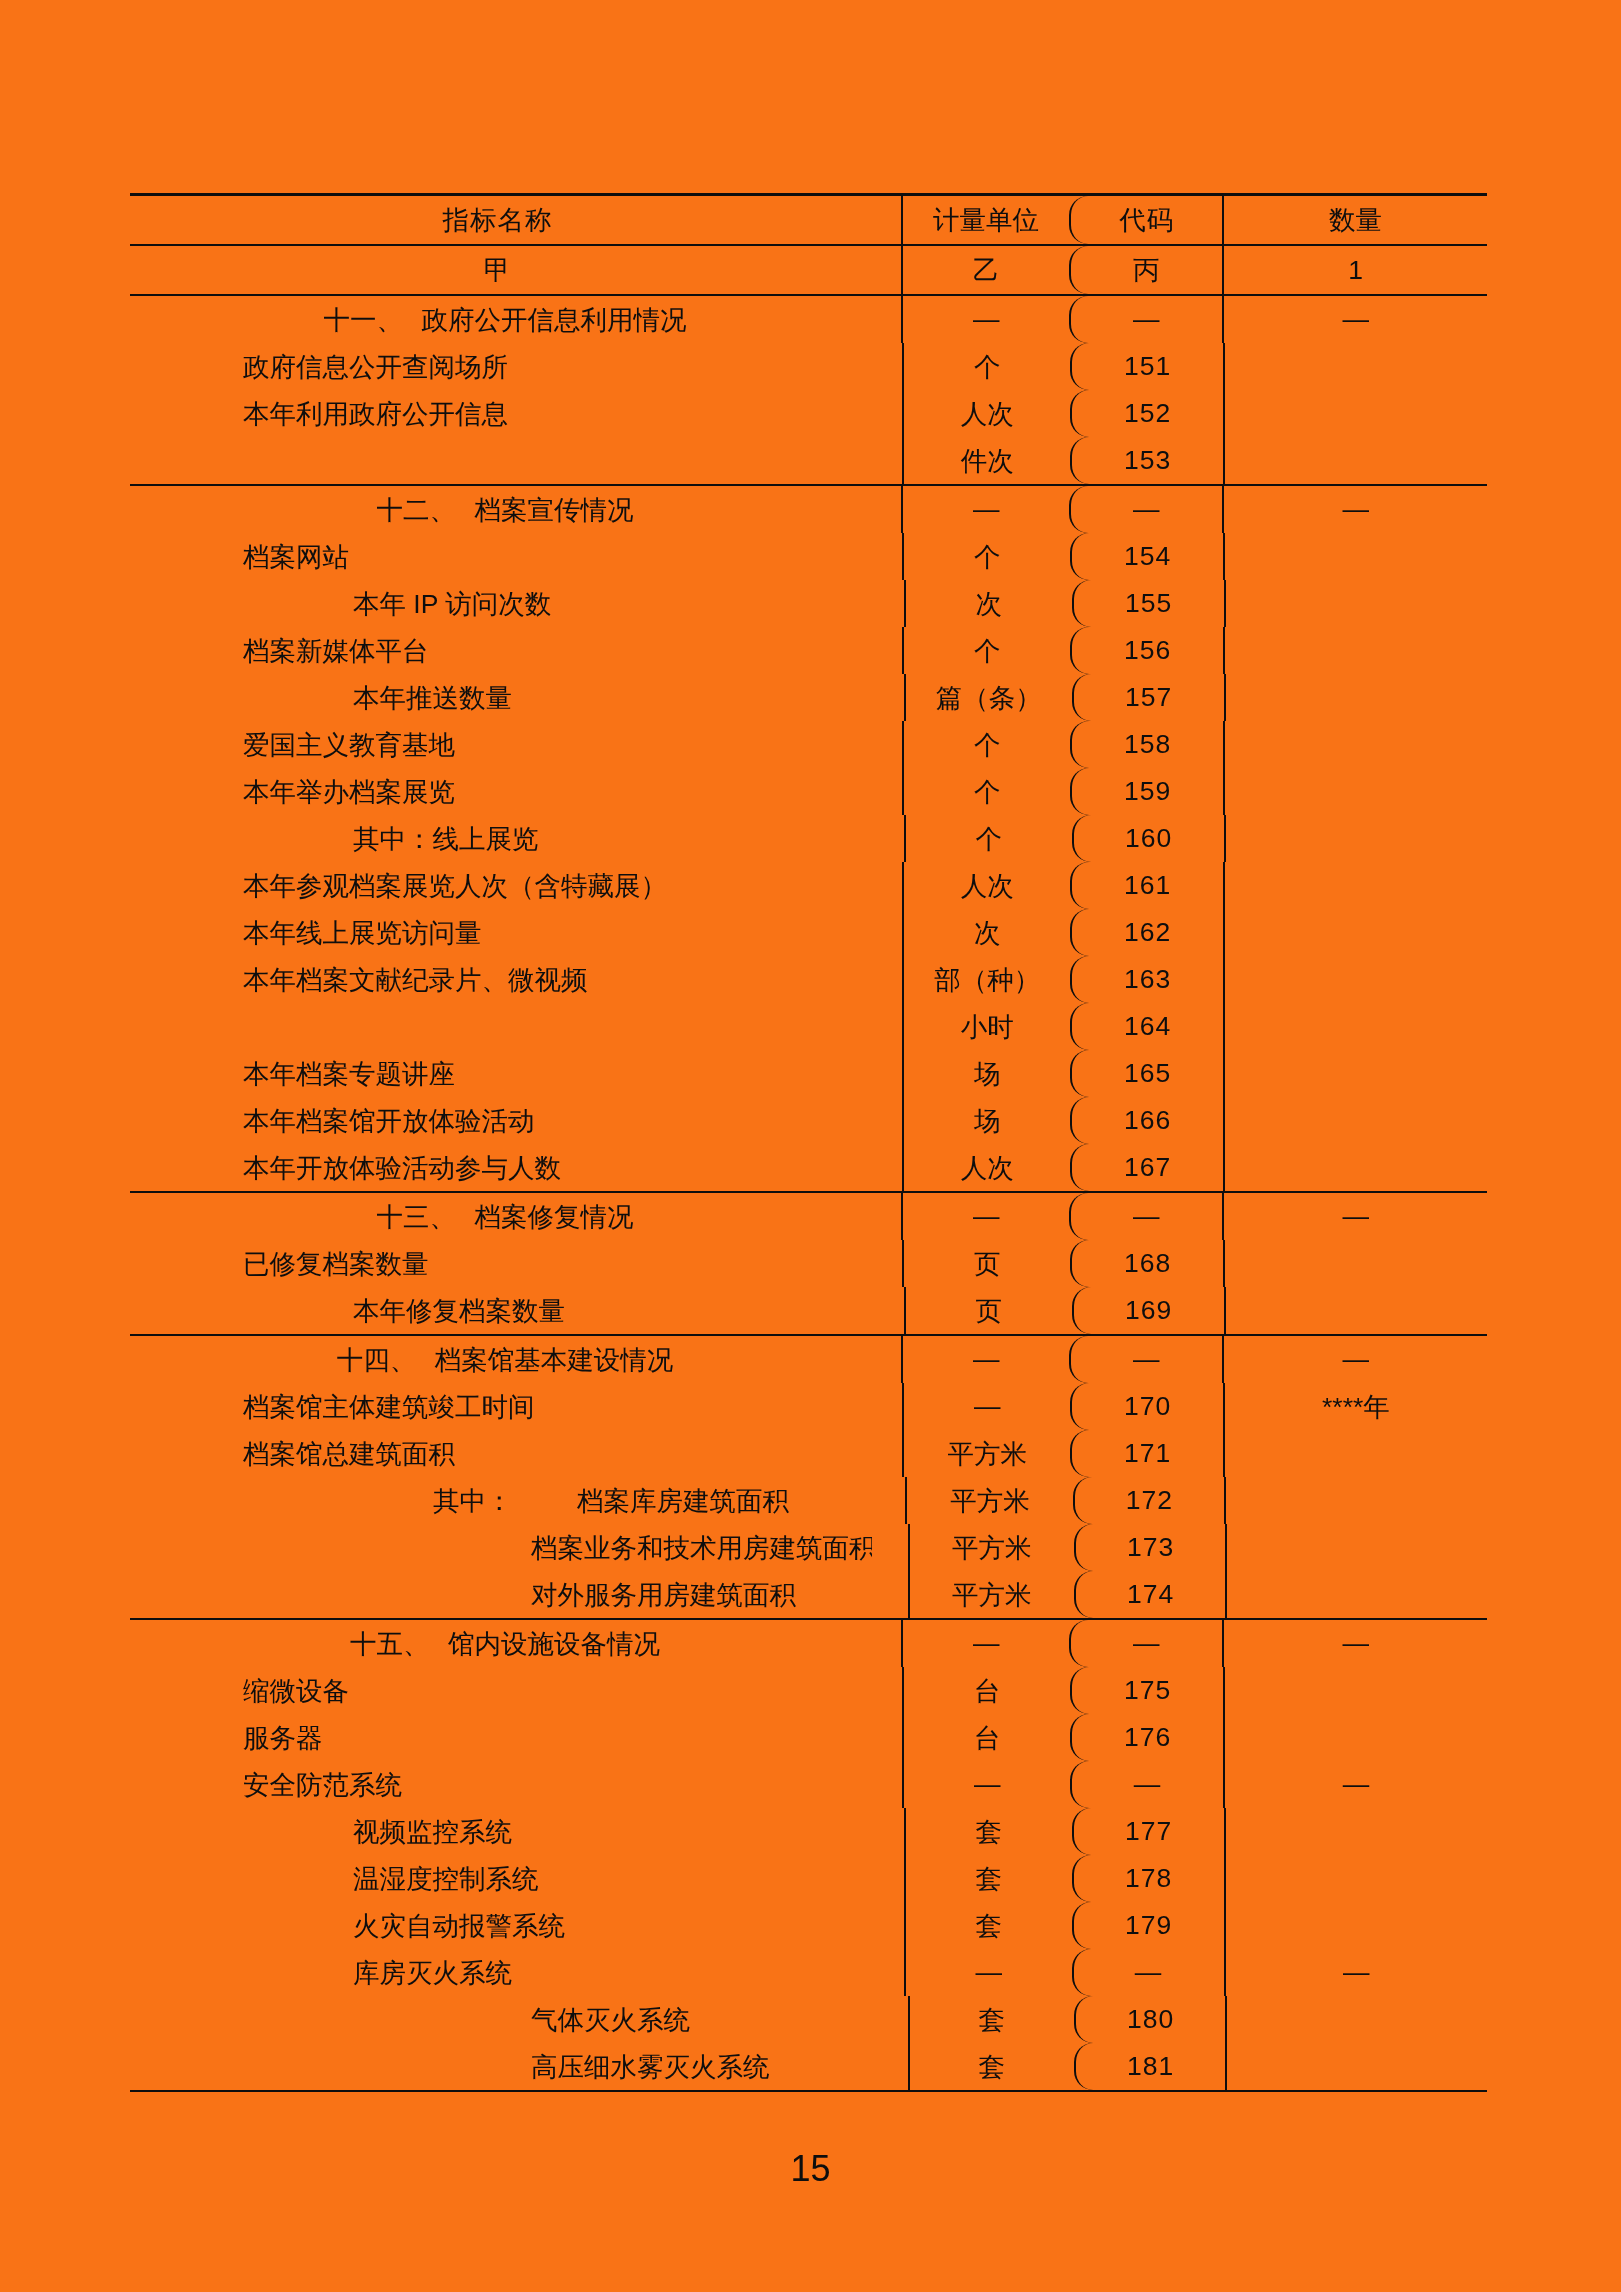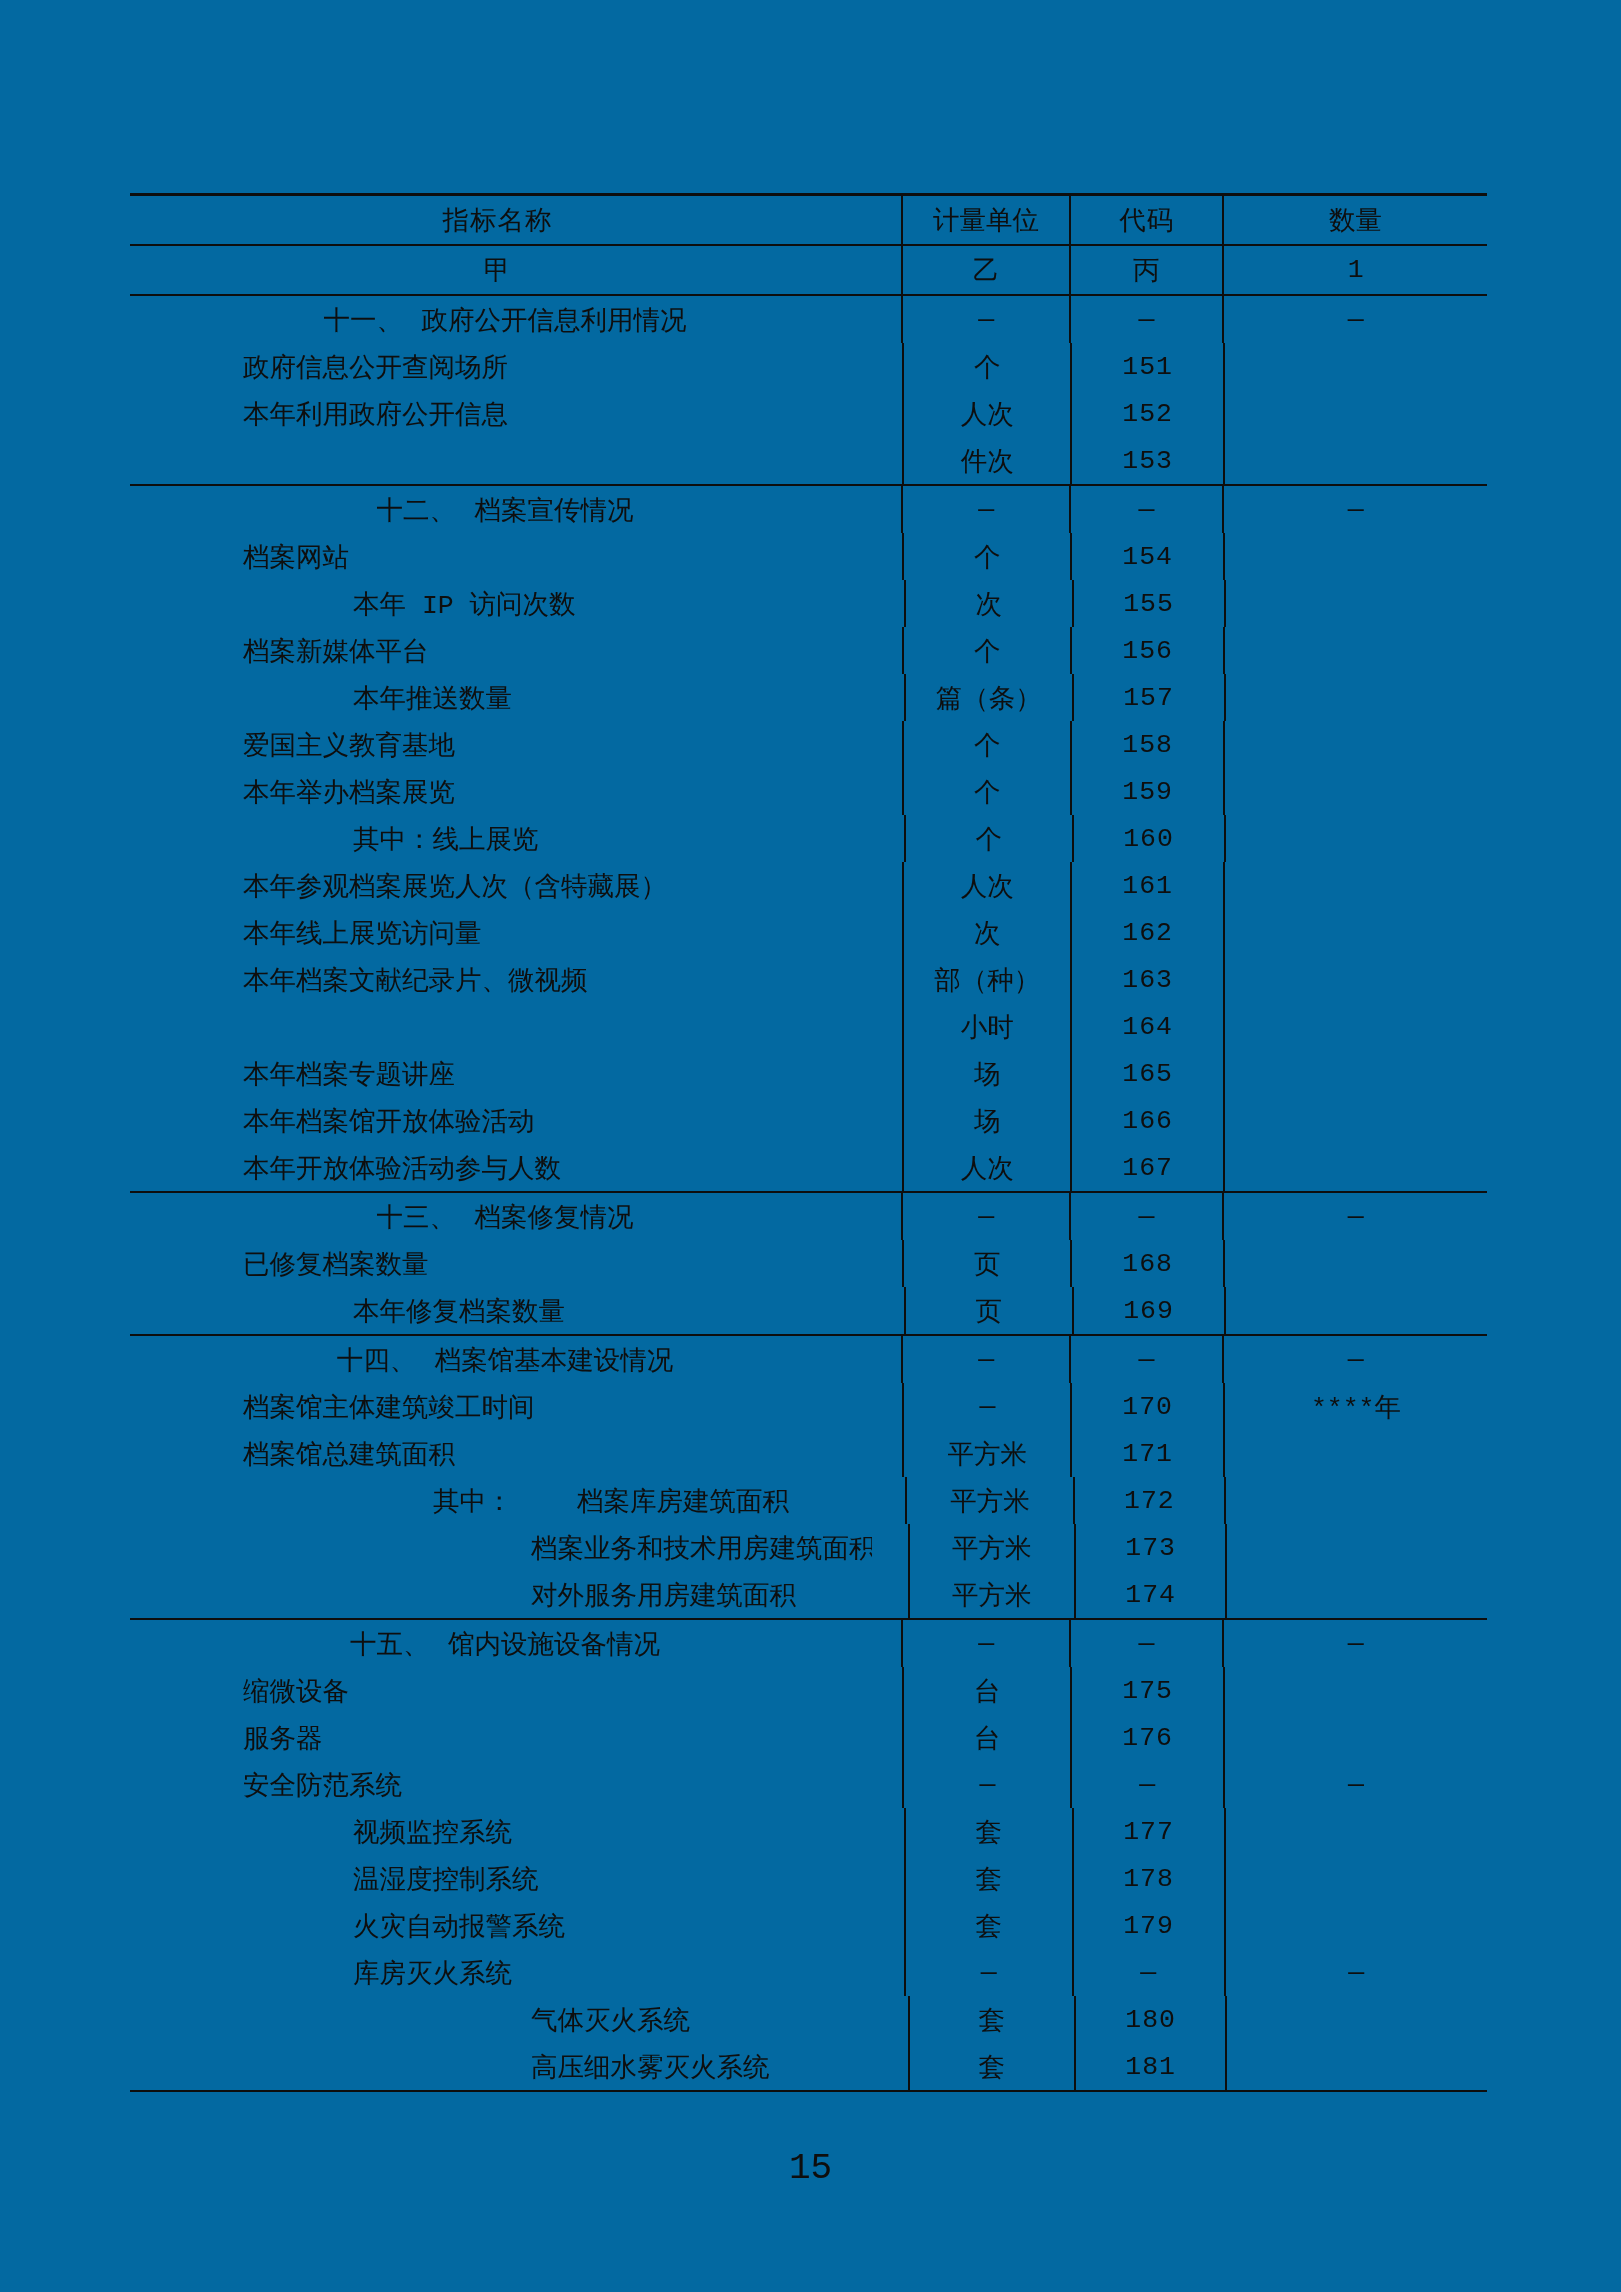--- a/index.html
+++ b/index.html
@@ -1,21 +1,21 @@
 <!DOCTYPE html>
 <html><head>
 <meta charset="utf-8">
 <style>
   html,body{margin:0;padding:0;background:#ffffff;}
   .page{
     position:relative;
     width:1621px;height:2293px;
-    background:#0369a1;
+    background:#f97316;
     color:#0e0e0e;
-    font-family:Liberation Mono, monospace;
+    font-family:Liberation Sans, sans-serif;
     font-size:26.5px;
     overflow:hidden;
   }
   .stat-table{
     position:absolute;
     left:130px;top:193px;
     width:1357px;
     box-sizing:border-box;
     border-top:3.9px solid #0e0e0e;
     border-bottom:2.9px solid #0e0e0e;
@@ -26,21 +26,21 @@
   .row{display:flex;height:47px;}
   .section{border-bottom:2px solid #0e0e0e;}
   .section:last-child{border-bottom:none;}
   .cell{
     box-sizing:border-box;
     display:flex;align-items:center;
     overflow:hidden;white-space:nowrap;
   }
   .c1{width:755px;}
   .c2{width:173px;border-left:2px solid #0e0e0e;justify-content:center;margin-left:36px;}
-  .c3{width:157px;border-left:2px solid #0e0e0e;justify-content:center;letter-spacing:1px;}
+  .c3{width:157px;border-left:2px solid #0e0e0e;justify-content:center;letter-spacing:1px;border-radius:19px;}
   .c4{width:272px;border-left:2px solid #0e0e0e;justify-content:center;}
   .c1.center{justify-content:center;letter-spacing:1px;}
   .ind-sec{padding-left:14.7px;justify-content:center;}
   .ind-l1{padding-left:113px;}
   .ind-l2{padding-left:223px;}
   .ind-l3{padding-left:303px;gap:46px;}
   .ind-l3item{padding-left:401px;text-align:right;}
   .secno{display:inline-block;width:98px;}
   .qz{display:inline-block;width:98px;}
   .footer{

